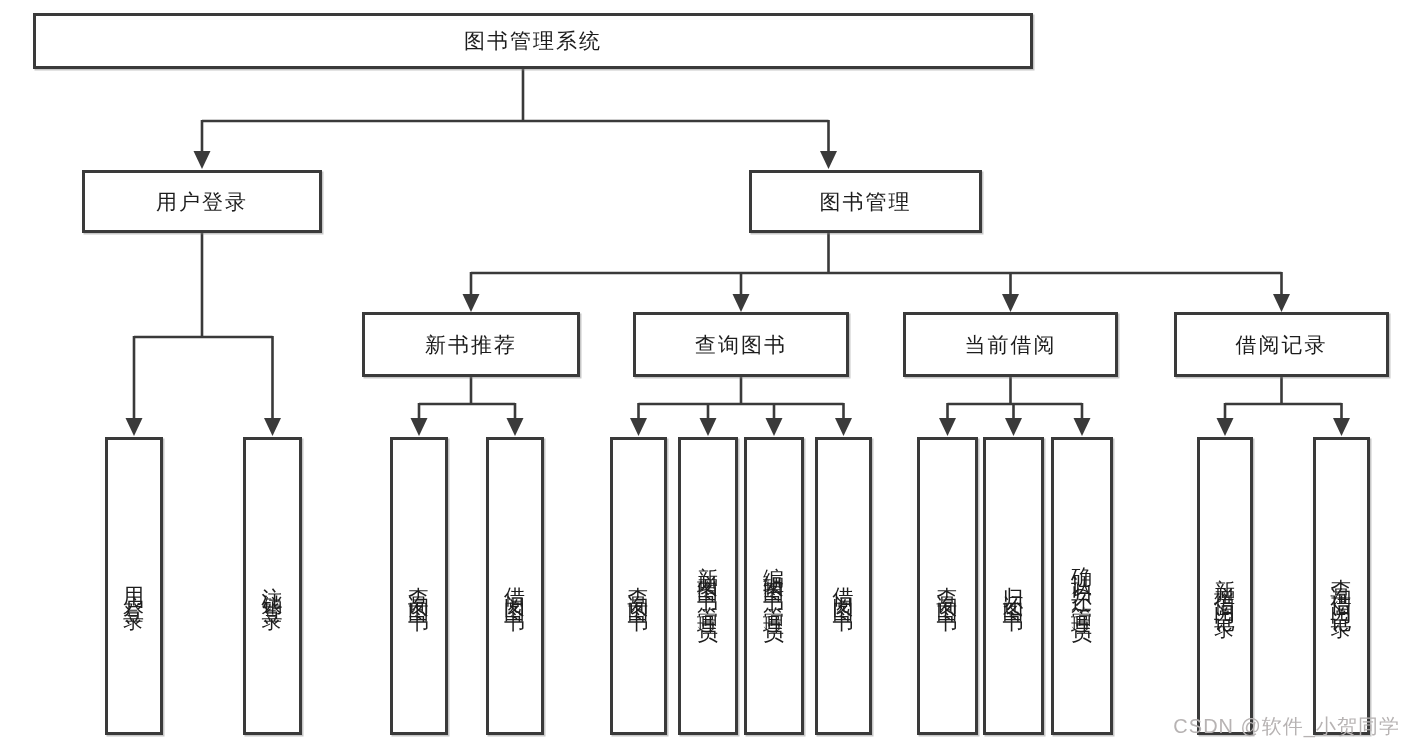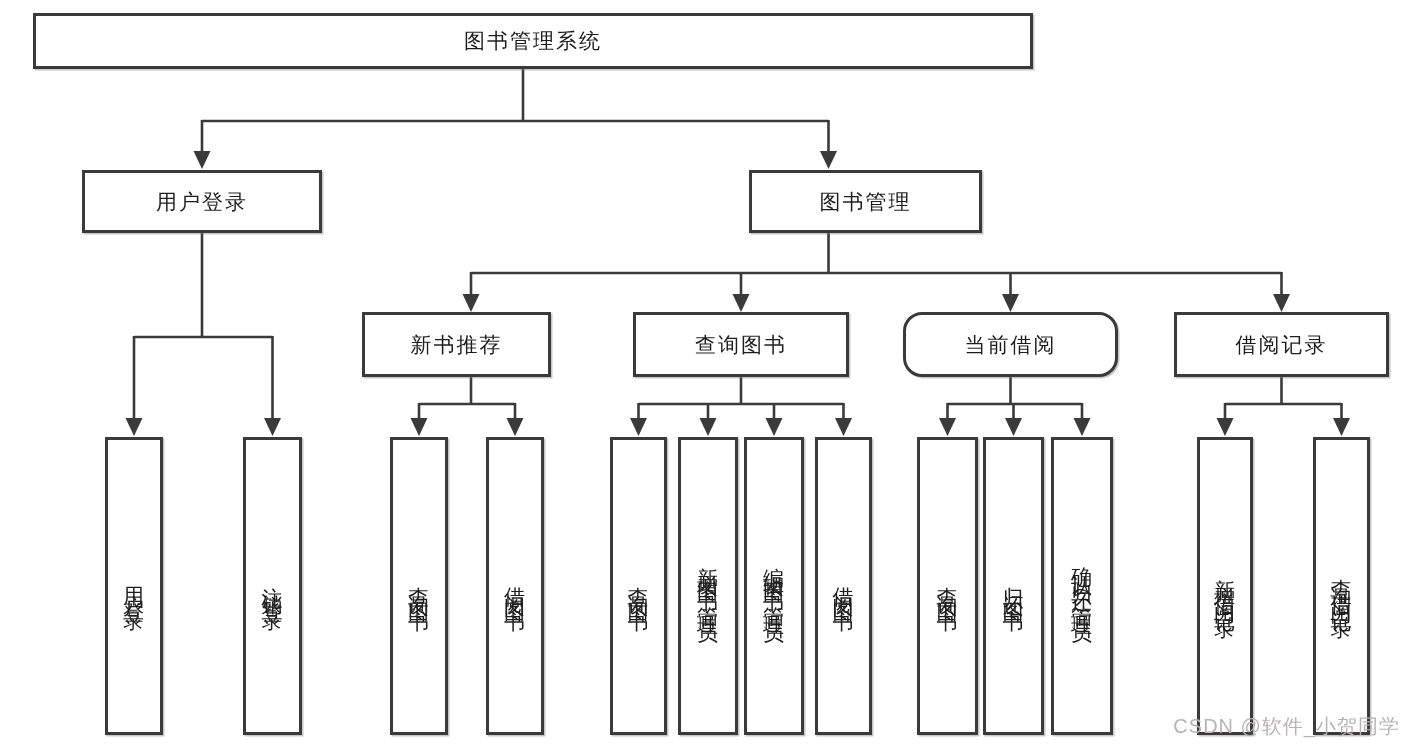--- a/index.html
+++ b/index.html
@@ -18,23 +18,23 @@
   }
   .h{font-size:21px;letter-spacing:2px;white-space:nowrap;}
   .v{
     writing-mode:vertical-rl;text-orientation:mixed;
     font-size:21px;letter-spacing:8px;line-height:1;
   }
   
   .n-root {left:33px;  top:13px;  width:1000px;height:56px;font-family:Liberation Mono, monospace;}
   .n-user {left:82px;  top:170px; width:240px; height:63px;}
   .n-mgmt {left:712px; top:170px; width:233px; height:63px;margin-left:37px;}
-  .n-rec  {left:362px; top:312px; width:189px; height:65px;}
+  .n-rec  {left:362px; top:312px; width:218px; height:65px;}
   .n-bb   {left:633px; top:312px; width:216px; height:65px;}
-  .n-cb   {left:903px; top:312px; width:215px; height:65px;border-radius:19px;}
+  .n-cb   {left:903px; top:312px; width:215px; height:65px;}
   .n-br   {left:1174px;top:312px; width:215px; height:65px;}
   
   .leaf{top:437px;height:298px;}
   .l1 {left:105px; width:58px;}
   .l2 {left:243px; width:59px;}
   .l3 {left:390px; width:58px;}
   .l4 {left:486px; width:58px;}
   .l5 {left:610px; width:57px;}
   .l6 {left:678px; width:60px;}
   .l7 {left:744px; width:60px;}

